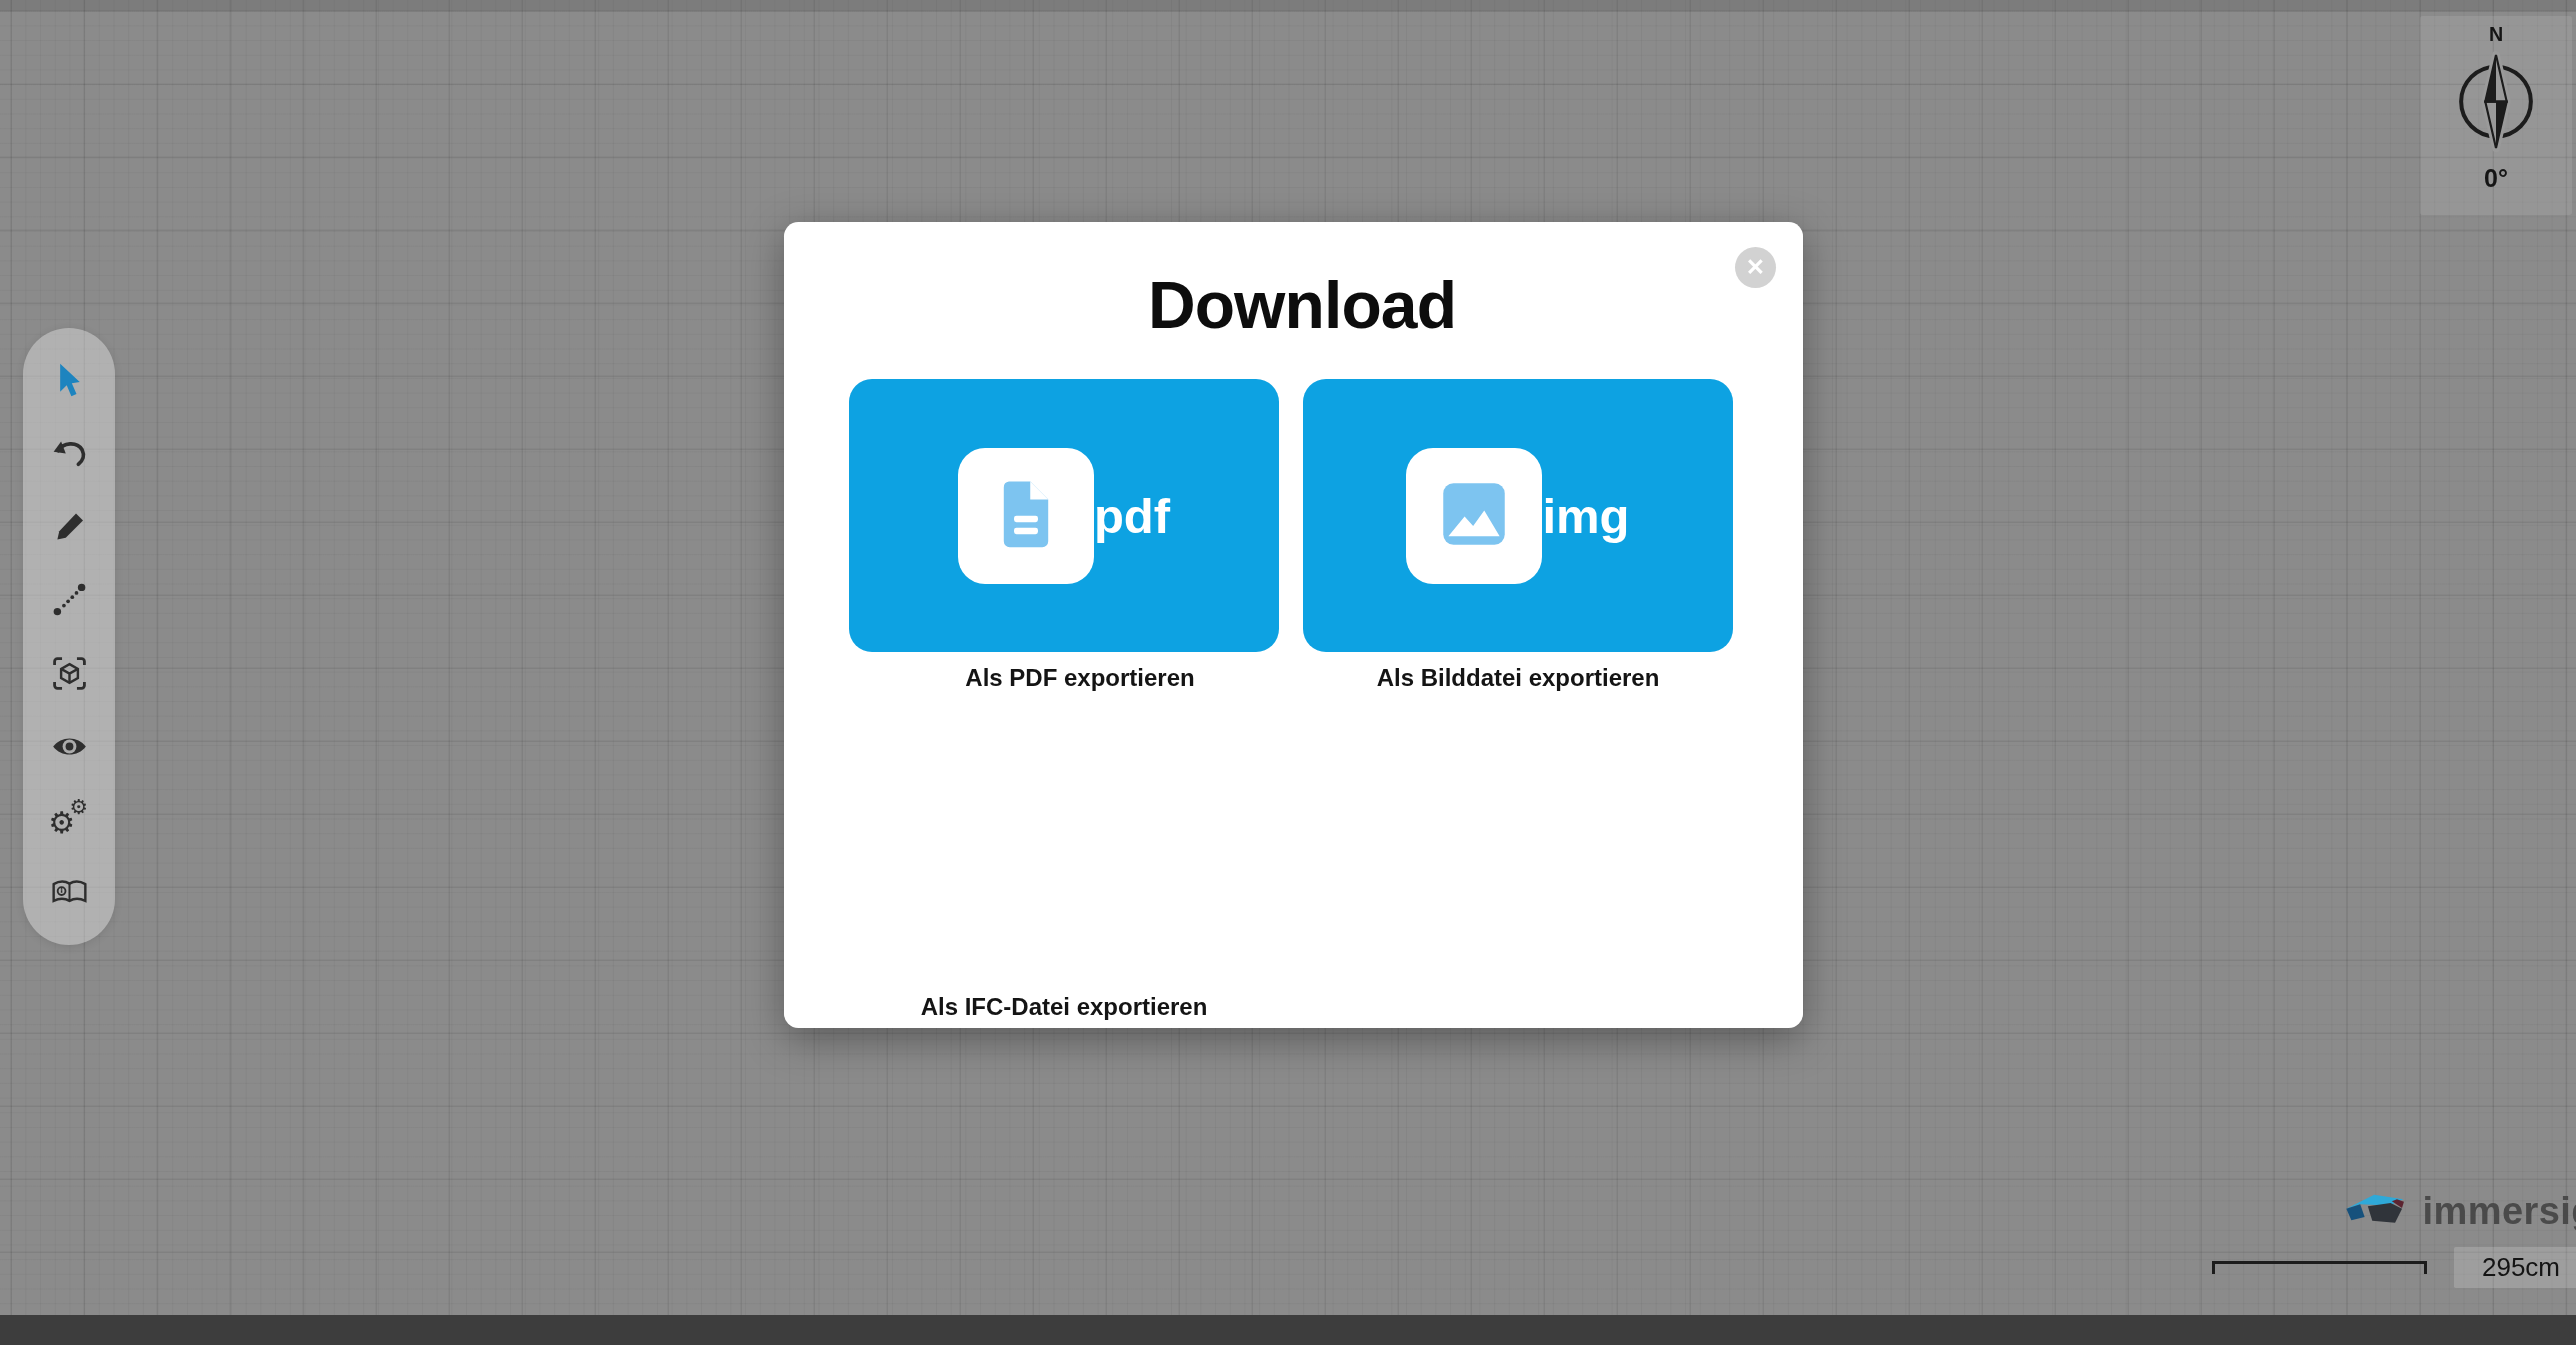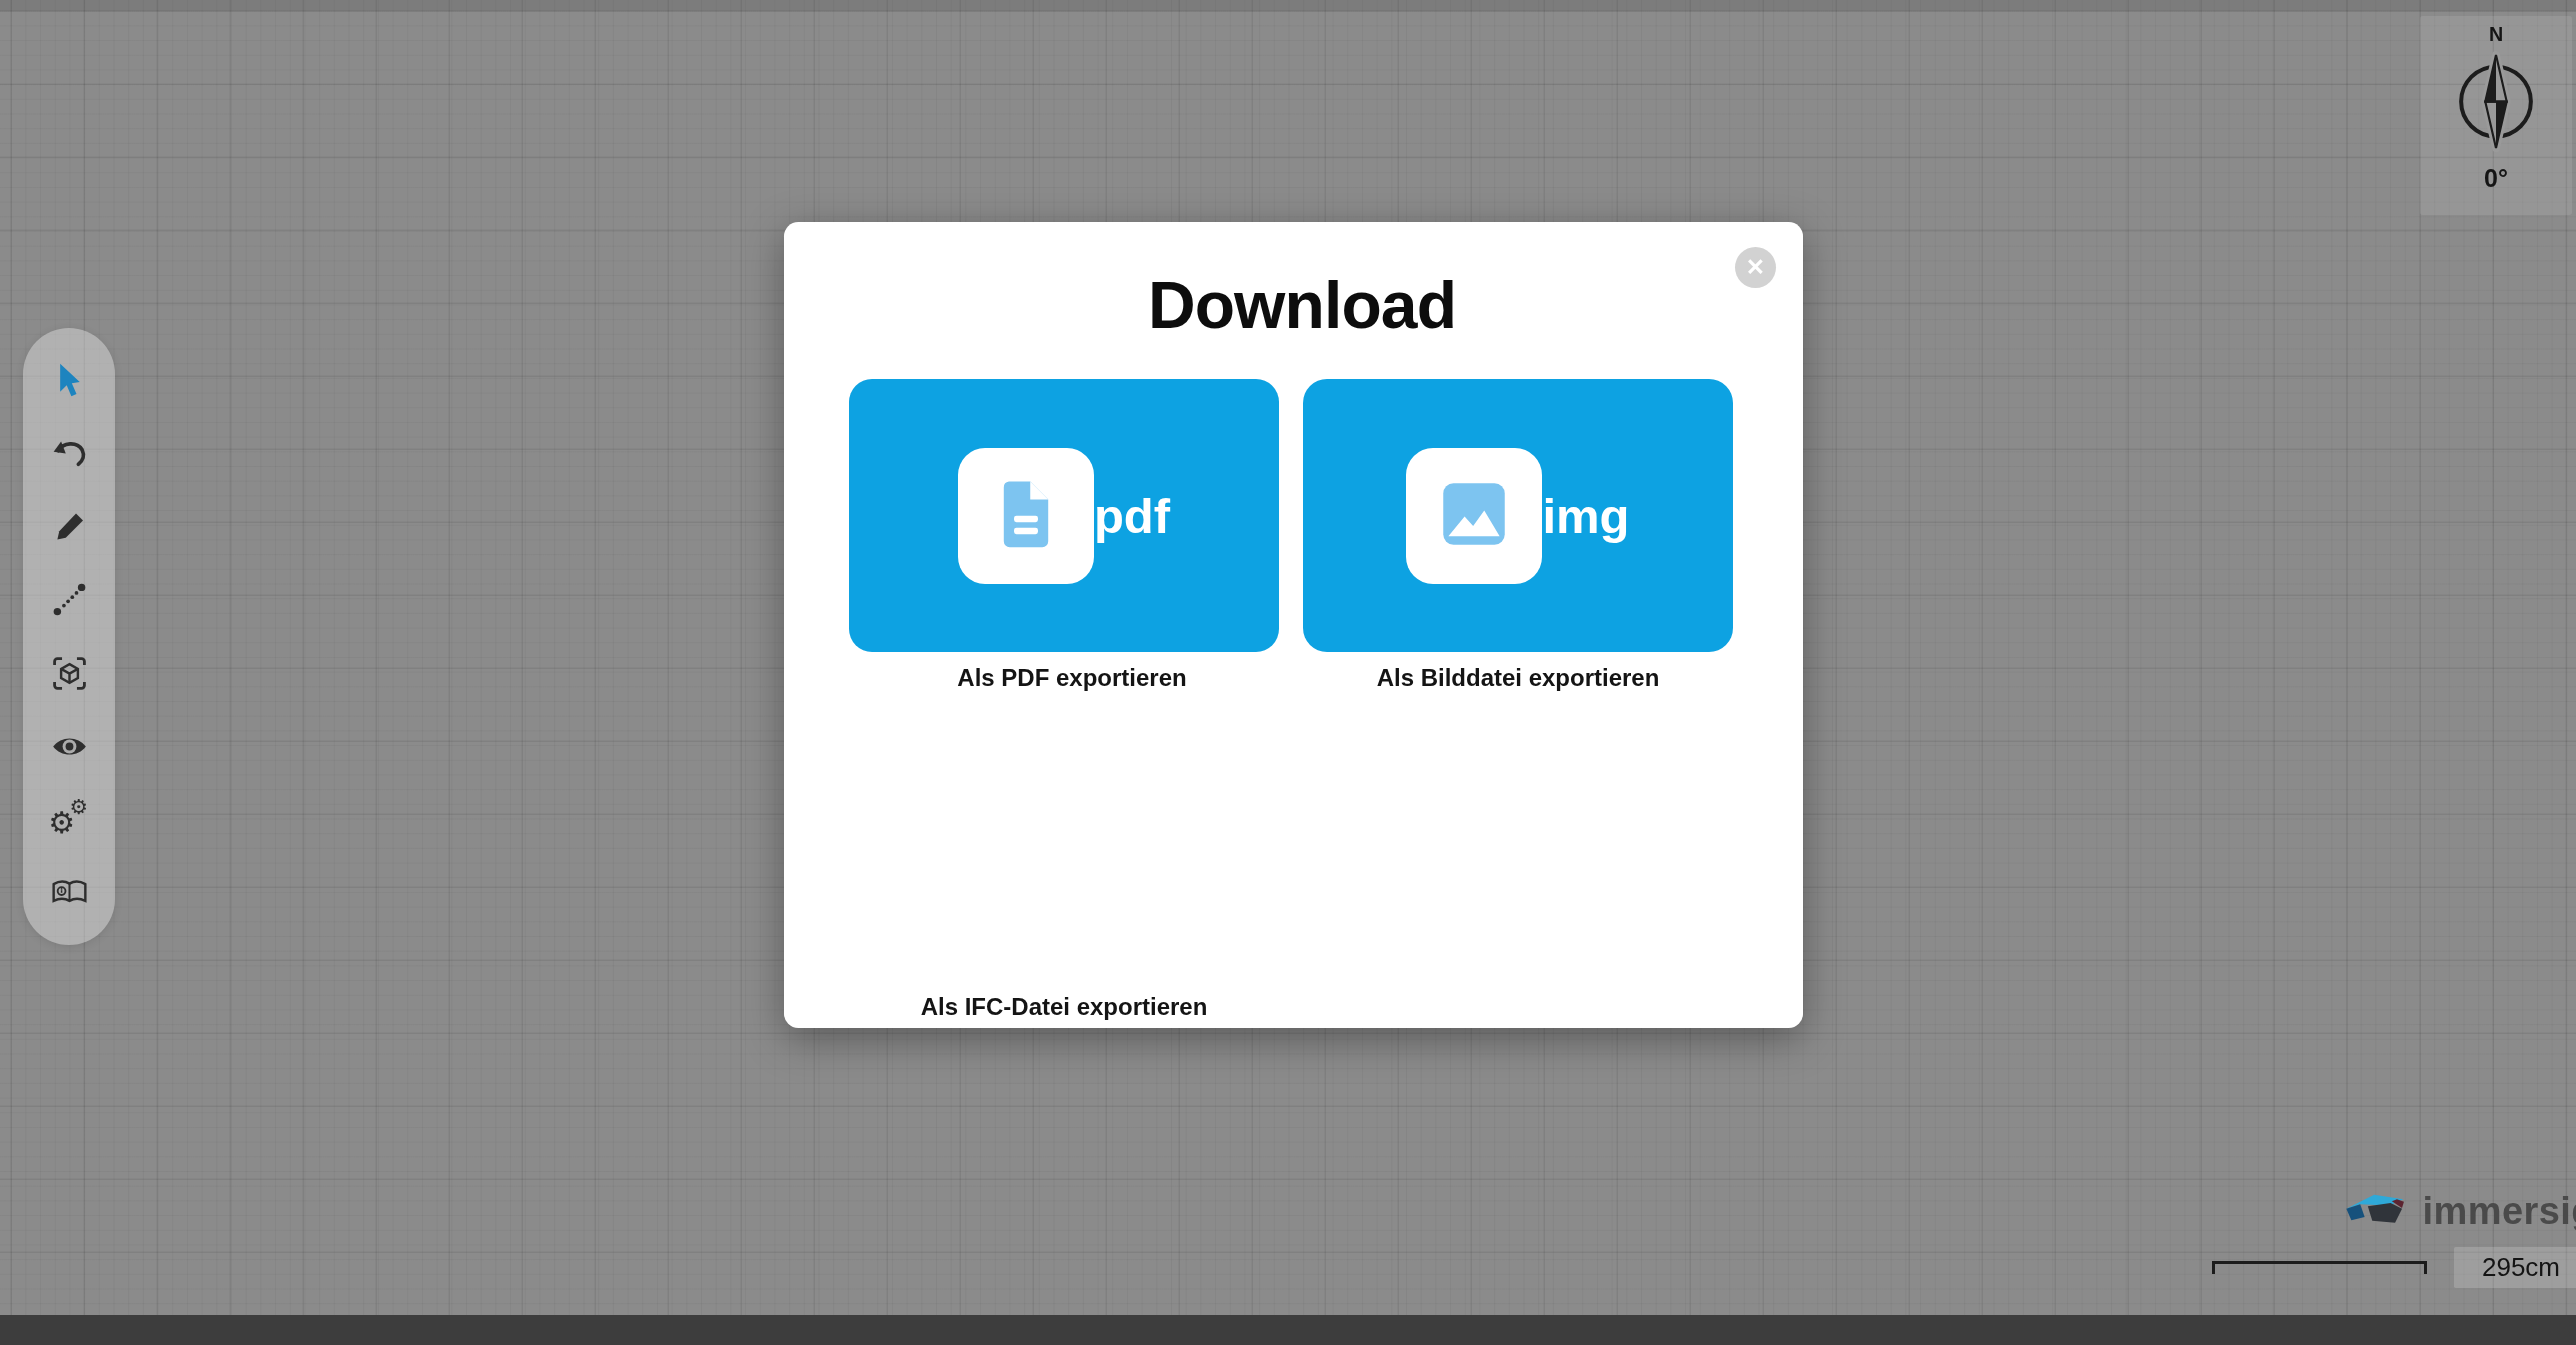--- a/index.html
+++ b/index.html
@@ -66,27 +66,27 @@
     position:absolute;width:430px;height:273px;border-radius:23px;
     background:#0da2e2;border:none;cursor:pointer;
     display:flex;align-items:center;justify-content:center;
   }
   .export-btn .tile{
     width:136px;height:136px;border-radius:27px;background:#ffffff;
     display:flex;align-items:center;justify-content:center;flex:none;
   }
   .export-btn .badge{font-size:49px;font-weight:bold;color:#ffffff;font-family:"Liberation Sans",sans-serif;}
   .opt-pdf{left:65px;top:157px;}
-  .opt-img{left:519px;top:157px;border-radius:24px;}
+  .opt-img{left:519px;top:157px;}
   .opt-ifc{left:65px;top:487px;}
   .export-caption{
     position:absolute;width:430px;text-align:center;
     font-size:24px;font-weight:bold;color:#141414;
   }
-  .cap-pdf{left:73px;top:442px;}
+  .cap-pdf{left:81px;top:442px;}
   .cap-img{left:519px;top:442px;}
   .cap-ifc{left:65px;top:771px;text-align:center;}
 
   
   .brand{
     position:absolute;left:2342px;top:1188px;height:47px;
     display:flex;align-items:center;gap:3.6px;
   }
   .brand-text{font-size:38px;font-weight:bold;color:#4a4a4a;letter-spacing:0.4px;}
   .scale-bar{

